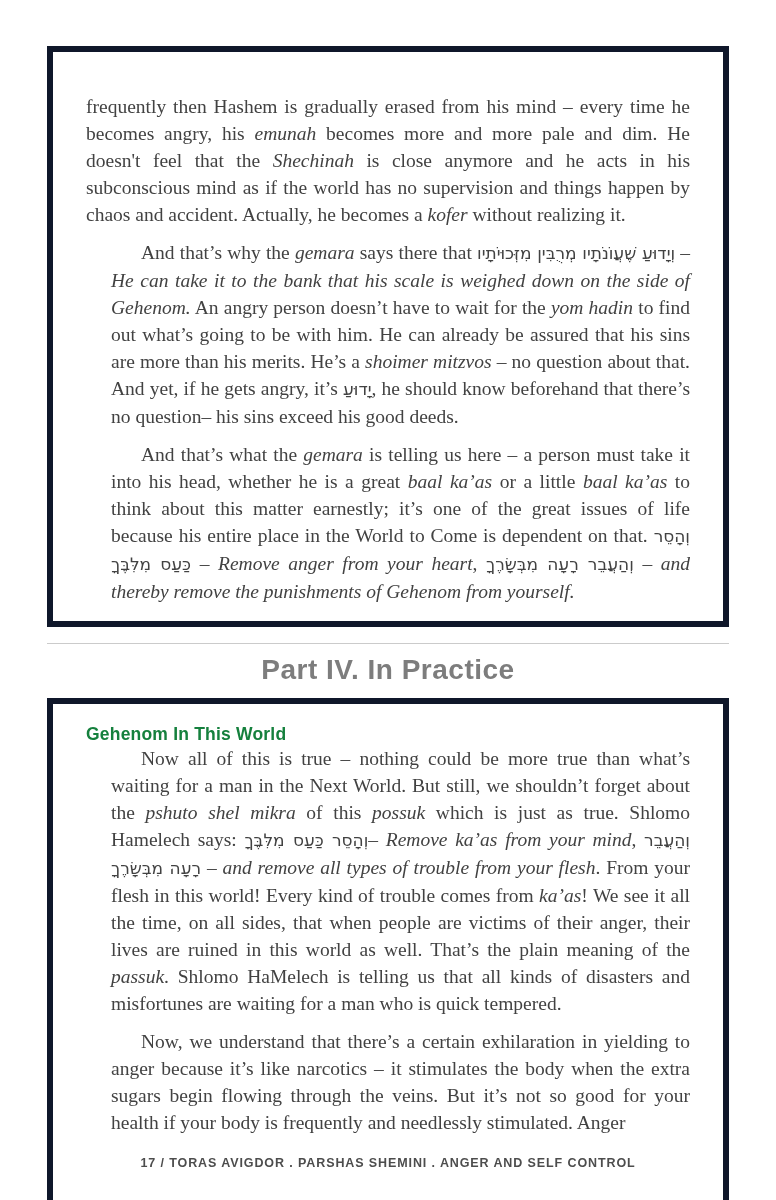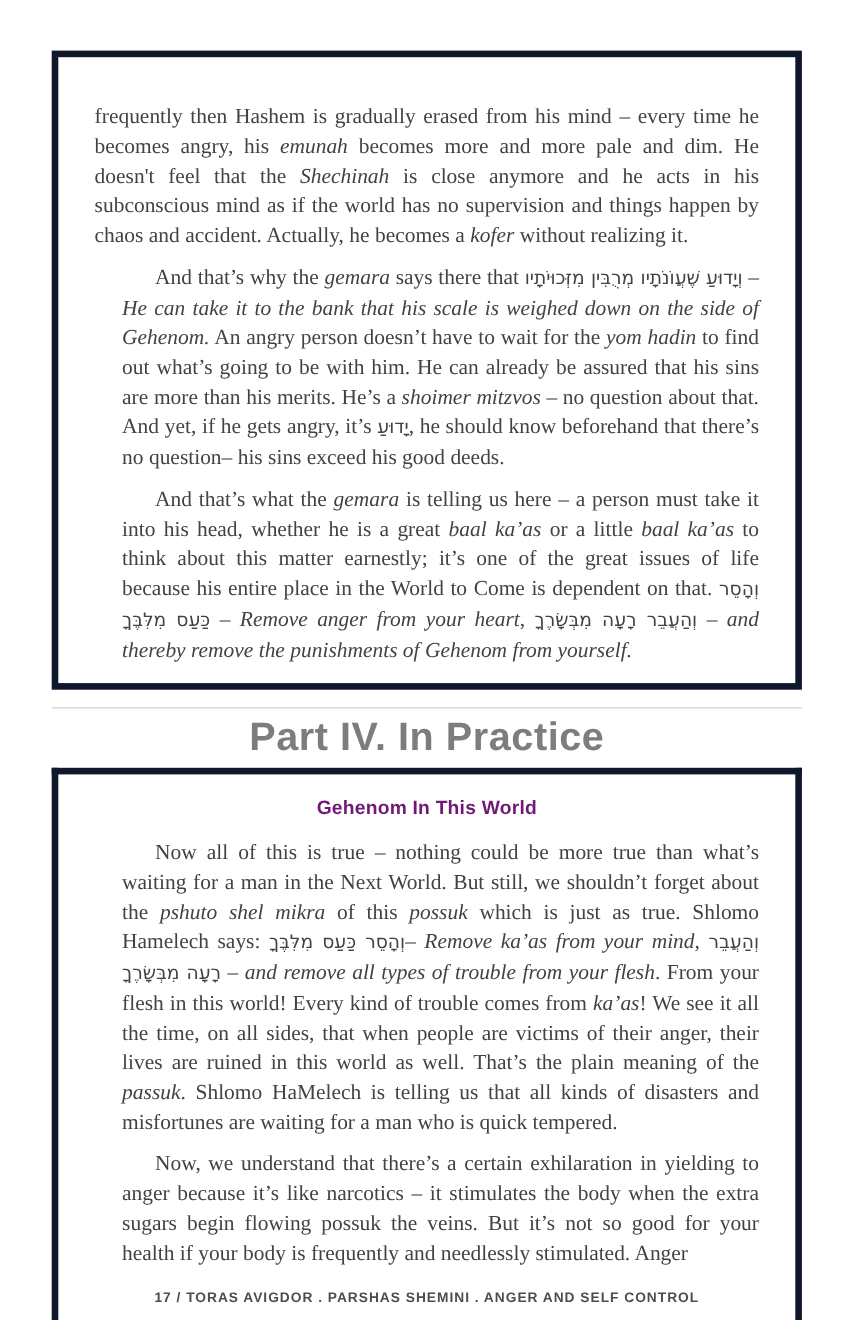--- a/index.html
+++ b/index.html
@@ -14,30 +14,30 @@
   }
   .top-box { margin-top:46px; padding:41px 33px 16px 33px; }
 
   .heading-band {
     width:682px; margin-left:47px; margin-top:16px;
     border-top:1px solid #cbcbcb;
     padding:11px 0 13px 0; text-align:center; background:#ffffff;
   }
   .part-title {
     font-family:"Liberation Sans", sans-serif;
-    font-weight:700; font-size:36px; line-height:30px;
+    font-weight:700; font-size:28px; line-height:30px;
     letter-spacing:0.5px; color:#7d7d7d;
   }
 
   .bottom-box { border-bottom:none; padding:20px 33px 0 33px; height:534px; }
 
   .subheading {
     font-family:"Liberation Sans", sans-serif;
-    font-weight:700; font-size:17.5px; color:#701a75;
-    text-align:center; margin-bottom:17px; letter-spacing:0.2px;
+    font-weight:700; font-size:17.5px; color:#15803d;
+    letter-spacing:0.2px;
   }
 
   .body-p {
     font-size:19.5px; line-height:27px; color:#424242;
     text-align:justify; margin-bottom:11px;
   }
   .body-p.indent { text-indent:30px;margin-left:25px; }
   .body-p:last-child { margin-bottom:0; }
 
   .run-n { font-style:normal; }
@@ -68,18 +68,18 @@
   </div>
 
   <div class="heading-band">
     <h2 class="part-title">Part IV. In Practice</h2>
   </div>
 
   <div class="page-box bottom-box">
     <h3 class="subheading">Gehenom In This World</h3>
     <div>
         <p class="body-p indent"><span class="run-n">Now all of this is true – nothing could be more true than what’s waiting for a man in the Next World. But still, we shouldn’t forget about the </span><span class="run-i">pshuto shel mikra</span><span class="run-n"> of this </span><span class="run-i">possuk</span><span class="run-n"> which is just as true. Shlomo Hamelech says: </span><span class="run-h" dir="rtl">וְהָסֵר כַּעַס מִלִּבֶּךָ</span><span class="run-n">– </span><span class="run-i">Remove ka’as from your mind</span><span class="run-n">, </span><span class="run-h" dir="rtl">וְהַעֲבֵר רָעָה מִבְּשָׂרֶךָ</span><span class="run-n"> – </span><span class="run-i">and remove all types of trouble from your flesh</span><span class="run-n">. From your flesh in this world! Every kind of trouble comes from </span><span class="run-i">ka’as</span><span class="run-n">! We see it all the time, on all sides, that when people are victims of their anger, their lives are ruined in this world as well. That’s the plain meaning of the </span><span class="run-i">passuk</span><span class="run-n">. Shlomo HaMelech is telling us that all kinds of disasters and misfortunes are waiting for a man who is quick tempered.</span></p>
-        <p class="body-p indent"><span class="run-n">Now, we understand that there’s a certain exhilaration in yielding to anger because it’s like narcotics – it stimulates the body when the extra sugars begin flowing possuk the veins. But it’s not so good for your health if your body is frequently and needlessly stimulated. Anger</span></p>
+        <p class="body-p indent"><span class="run-n">Now, we understand that there’s a certain exhilaration in yielding to anger because it’s like narcotics – it stimulates the body when the extra sugars begin flowing through the veins. But it’s not so good for your health if your body is frequently and needlessly stimulated. Anger</span></p>
       </div>
     <div class="page-footer">17 / TORAS AVIGDOR . PARSHAS SHEMINI . ANGER AND SELF CONTROL</div>
   </div>
 
 </div>
 
 </body></html>

